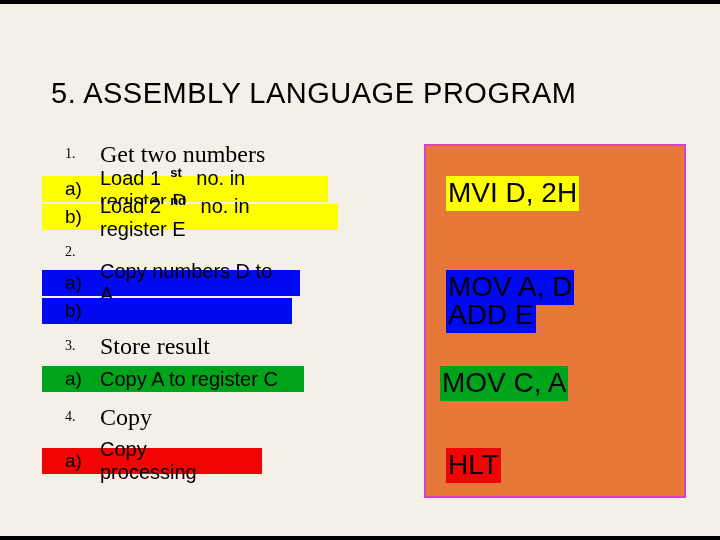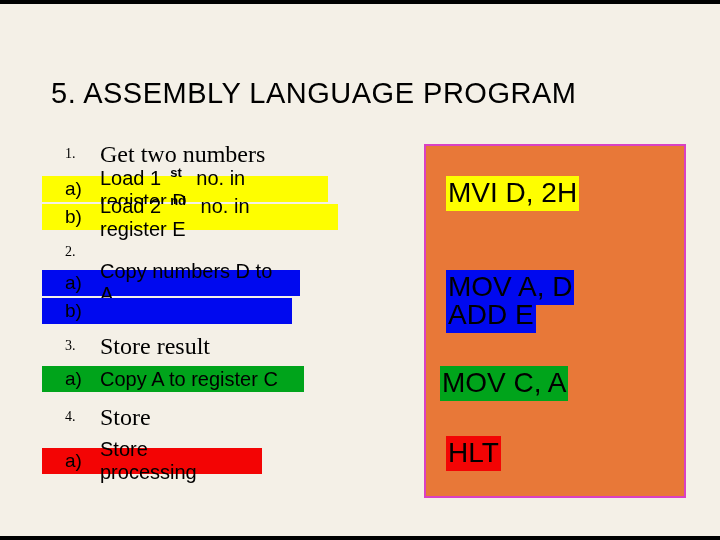--- a/index.html
+++ b/index.html
@@ -119,23 +119,23 @@
 
   <div class="row hl-green" style="left:42px; top:362px; width:262px; height:26px;">
     <div class="marker sub-marker">a)</div>
     <div class="sub-text">Copy A to register C</div>
   </div>
 
   <div class="asm hl-green" style="left:428px; top:362px;margin-left:12px;">MOV C, A</div>
 
   <div class="row hl-none" style="left:42px; top:396px; width:370px; height:34px;">
     <div class="marker step-marker">4.</div>
-    <div class="step-text">Store</div>
+    <div class="step-text">Copy</div>
   </div>
 
   <div class="row hl-red" style="left:42px; top:444px; width:220px; height:26px;">
     <div class="marker sub-marker">a)</div>
-    <div class="sub-text">Store processing</div>
+    <div class="sub-text">Copy processing</div>
   </div>
 
-  <div class="asm hl-red" style="left:446px; top:432px;text-align:center;">HLT</div>
+  <div class="asm hl-red" style="left:446px; top:444px;text-align:center;">HLT</div>
 
 </div>
 
 </body></html>

